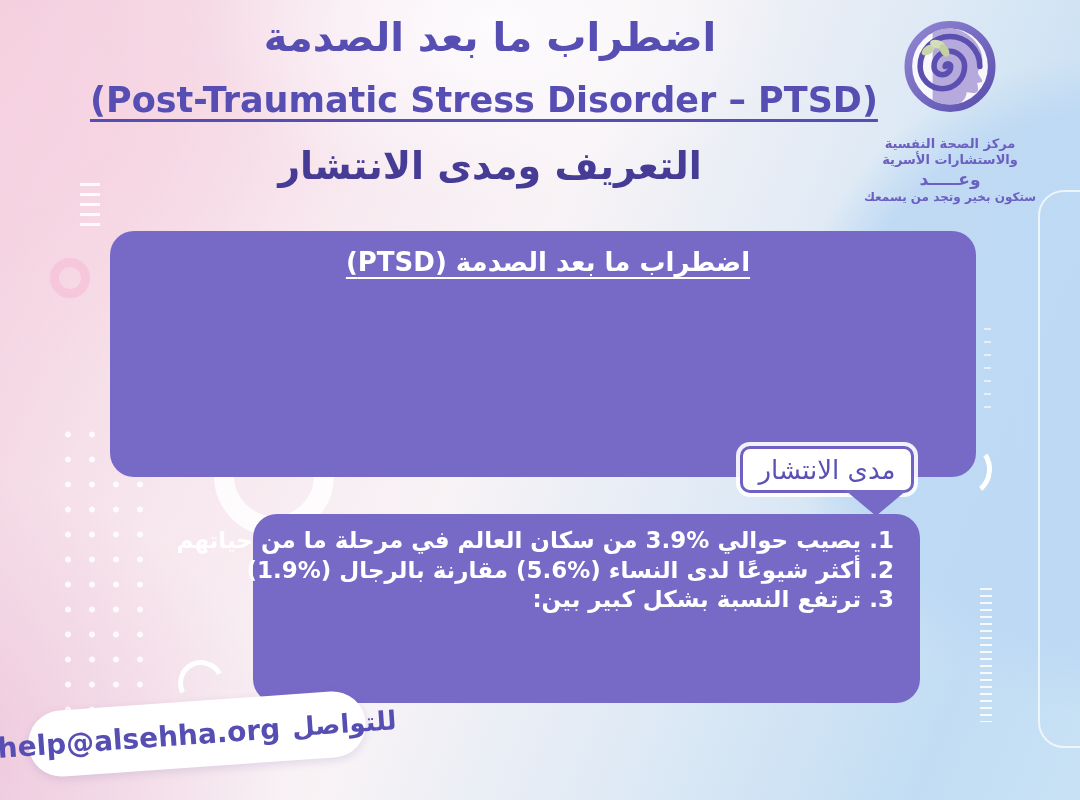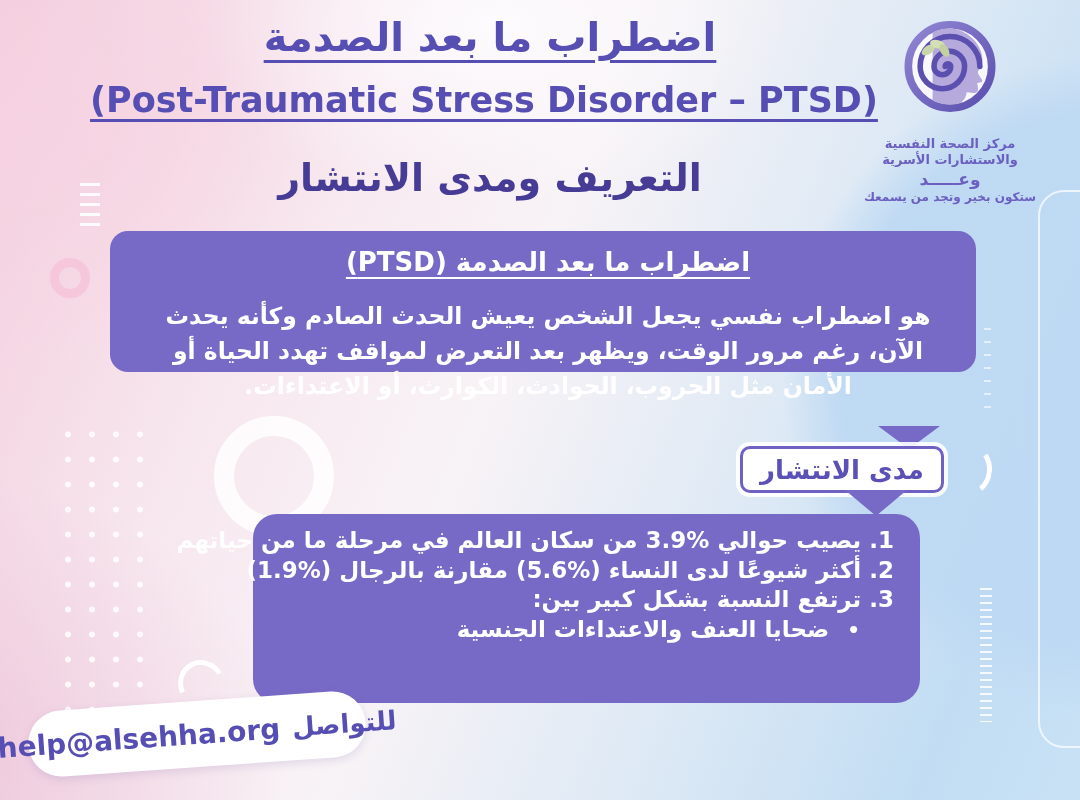--- a/index.html
+++ b/index.html
@@ -66,63 +66,63 @@
   .arc-pill-right{
     left:946px;top:444px;width:46px;height:52px;border-radius:50%;
     border:5px solid transparent;border-right-color:#fff;border-top-color:rgba(255,255,255,.0);
     transform:rotate(8deg);
   }
 
   
   .title-ar{
     position:absolute;left:150px;top:14px;width:680px;text-align:center;
     direction:rtl;font-size:40px;font-weight:bold;color:var(--title_purple);
-    text-decoration:underline;text-decoration-thickness:3px;text-underline-offset:9px;
+    text-decoration-thickness:3px;text-underline-offset:9px;
   }
   .title-en{
     position:absolute;left:90px;top:80px;width:800px;text-align:left;
     font-size:35px;font-weight:bold;color:var(--title_purple);
     text-decoration:underline;text-decoration-thickness:3px;text-underline-offset:7px;
   }
   .subtitle-ar{
-    position:absolute;left:150px;top:156px;width:680px;text-align:center;
+    position:absolute;left:150px;top:144px;width:680px;text-align:center;
     direction:rtl;font-size:38px;font-weight:bold;color:var(--subtitle_purple);
   }
 
   
   .logo{position:absolute;left:852px;top:8px;width:196px;height:192px;text-align:center;}
   .logo svg{display:block;margin:0 auto;}
   .logo-line{direction:rtl;color:var(--logo_purple);font-weight:bold;line-height:1.25;}
   .logo-line.l1{font-size:13px;}
   .logo-line.l2{font-size:17px;letter-spacing:1px;}
   .logo-line.l3{font-size:12px;}
 
   
   .box{position:absolute;background:var(--box_purple);border-radius:24px;color:#fff;}
-  .box1{left:110px;top:231px;width:866px;height:141px;padding:16px 30px 0 40px;border-radius:18px;}
+  .box1{left:110px;top:231px;width:866px;height:246px;padding:16px 30px 0 40px;}
   .box1-heading{
     direction:rtl;text-align:center;font-size:26px;font-weight:bold;
     text-decoration:underline;text-decoration-thickness:2px;text-underline-offset:6px;
   }
   .box1-body{
     direction:rtl;text-align:center;font-size:23.5px;font-weight:bold;
     margin-top:22px;line-height:1.48;
   }
   .tail{position:absolute;width:62px;height:23px;background:var(--box_purple);
     clip-path:polygon(0 0,100% 0,50% 100%);}
   .tail1{left:878px;top:426px;}
   .tail2{left:845px;top:490px;height:26px;}
 
   
   .pill{
-    position:absolute;left:740px;top:446px;width:204px;height:47px;
+    position:absolute;left:740px;top:446px;width:174px;height:47px;
     background:#fff;border:3px solid var(--pill_border);border-radius:10px;
     box-shadow:0 0 0 4px rgba(255,255,255,.9);
     display:flex;align-items:center;justify-content:center;
-    direction:rtl;font-size:26px;font-weight:bold;color:var(--pill_text);
+    direction:rtl;font-size:26px;font-weight:normal;color:var(--pill_text);
   }
 
   
   .box2{left:253px;top:514px;width:667px;height:189px;padding:12px 26px 0 18px;}
   .l-item{direction:rtl;text-align:right;font-size:23px;font-weight:bold;line-height:29.5px;white-space:nowrap;}
   .l-item .marker{margin-left:8px;}
   .l-item.indent{padding-right:34px;}
   .l-item.indent .marker{margin-left:18px;font-size:20px;}
 
   
@@ -176,41 +176,37 @@
         </g>
       </svg>
     </span>
     <div class="logo-line l1">مركز الصحة النفسية والاستشارات الأسرية</div>
     <div class="logo-line l2">وعـــــد</div>
     <div class="logo-line l3">ستكون بخير وتجد من يسمعك</div>
   </div>
 
   <div class="box box1">
     <div class="box1-heading">اضطراب ما بعد الصدمة (PTSD)</div>
-    <div class="box1-body">هو اضطراب نفسي يجعل الشخص يعيش الحدث الصادم وكأنه يحدث الآن، رغم مرور الوقت، ويظهر بعد التعرض لمواقف تهدد الحياة أو الأمان مثل الحروب، الحوادث، الكوارث، أو الاعتداءات.</div>
   </div>
   <div class="tail tail1"></div>
 
   <div class="pill">مدى الانتشار</div>
   <div class="deco arc-pill-right"></div>
   <div class="tail tail2"></div>
 
   <div class="box box2">
     <div class="l-item">
       <span class="marker">1.</span><span>يصيب حوالي %3.9 من سكان العالم في مرحلة ما من حياتهم</span>
     </div>
     <div class="l-item">
       <span class="marker">2.</span><span>أكثر شيوعًا لدى النساء (%5.6) مقارنة بالرجال (%1.9)</span>
     </div>
     <div class="l-item">
       <span class="marker">3.</span><span>ترتفع النسبة بشكل كبير بين:</span>
     </div>
-    <div class="l-item indent">
-      <span class="marker">•</span><span>ضحايا العنف والاعتداءات الجنسية</span>
-    </div>
   </div>
 
   <div class="contact">
     <span class="email">help@alsehha.org</span>
     <span class="label">للتواصل</span>
   </div>
 
 </div>
 
 </body></html>

